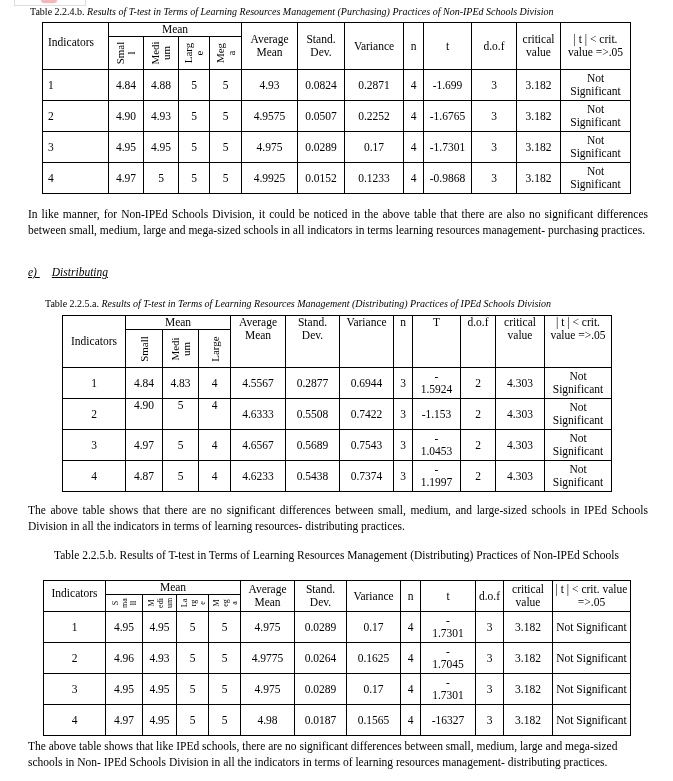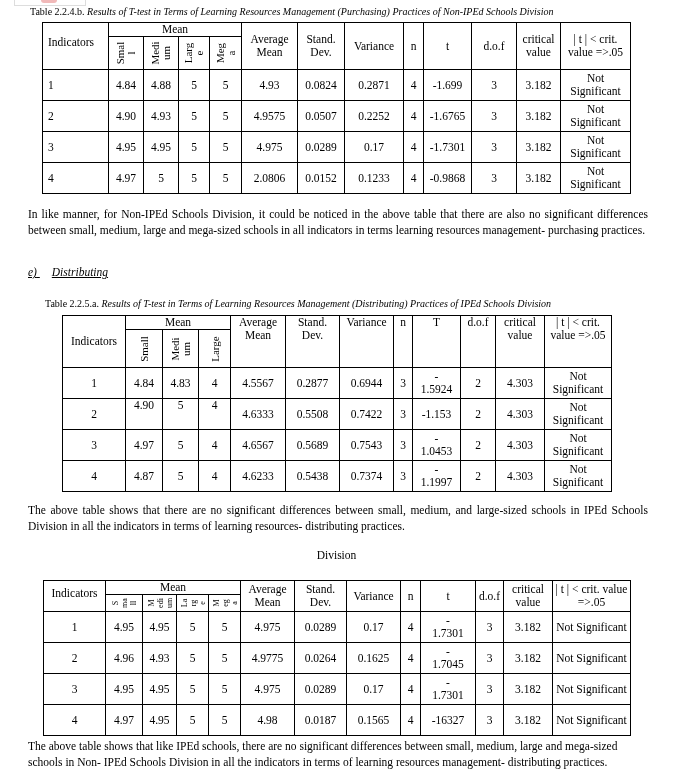--- a/index.html
+++ b/index.html
@@ -130,21 +130,21 @@
         <td>3</td>
         <td>3.182</td>
         <td class="res">Not Significant</td>
       </tr>
       <tr style="height:31px">
         <td class="left">4</td>
         <td>4.97</td>
         <td>5</td>
         <td>5</td>
         <td>5</td>
-        <td>2.0806</td>
+        <td>4.9925</td>
         <td>0.0152</td>
         <td>0.1233</td>
         <td>4</td>
         <td>-0.9868</td>
         <td>3</td>
         <td>3.182</td>
         <td class="res">Not Significant</td>
       </tr>
     </tbody>
 </table>
@@ -273,21 +273,21 @@
         <td>2</td>
         <td>4.303</td>
         <td class="res">Not Significant</td>
       </tr>
     </tbody>
 </table>
 
 <div class="para" style="left:28px;top:502px;width:620px;">The above table shows that there are no significant differences between small, medium, and large-sized schools in IPEd Schools Division in all the indicators in terms of learning resources- distributing practices.</div>
 
 <div class="abs" style="left:0;top:547px;width:673px;text-align:center;line-height:16px;">
-  <div>Division</div>
+  <div>Table 2.2.5.b. Results of T-test in Terms of  Learning Resources Management (Distributing) Practices  of  Non-IPEd Schools</div>
 </div>
 
 <table class="t" id="t3" style="left:43px;top:580px;width:587px;">
   <colgroup>
     <col style="width:62px">
       <col style="width:37px">
       <col style="width:34px">
       <col style="width:32px">
       <col style="width:32px">
     <col style="width:54px">

